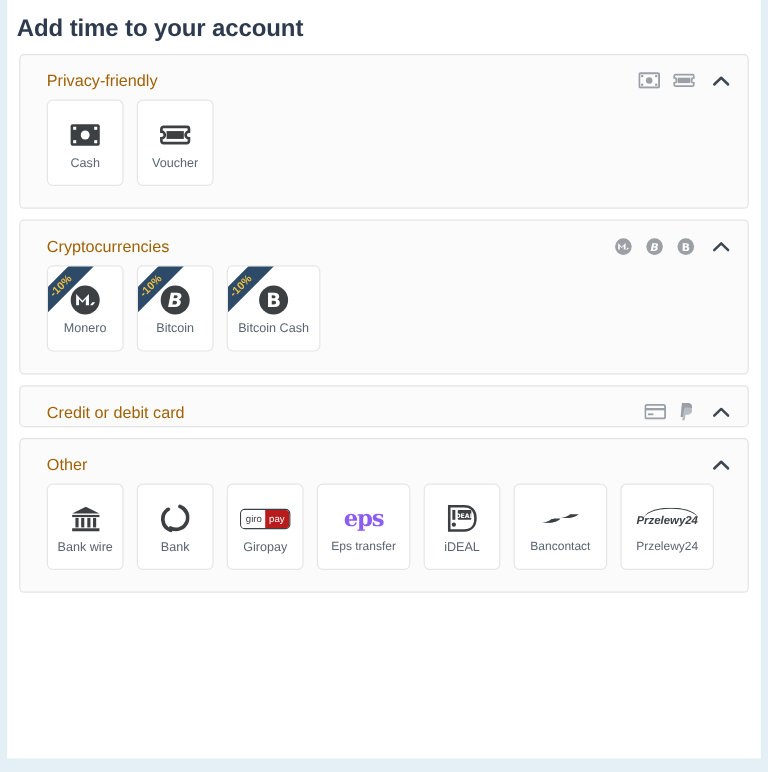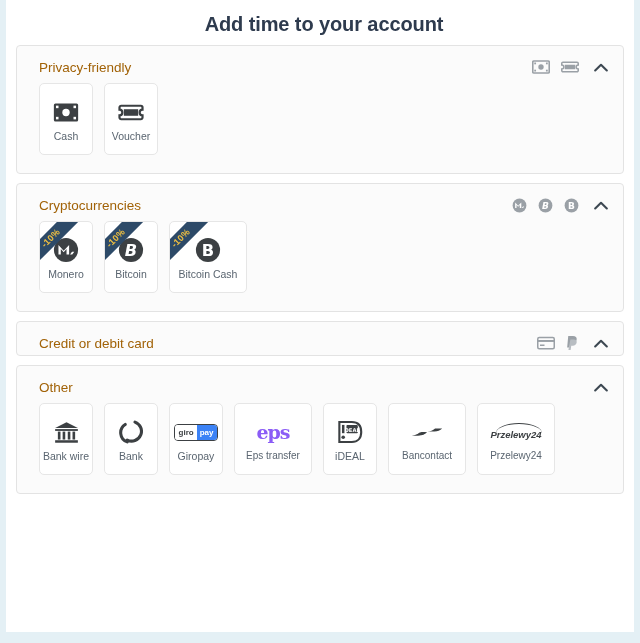--- a/index.html
+++ b/index.html
@@ -23,21 +23,20 @@
     box-sizing: border-box;
     overflow: hidden;
   }
   .page-title {
     font-size: 20px;
     font-weight: bold;
     color: #2e3b4e;
     padding: 12px 0 0 8px;
     letter-spacing: -0.1px;
     line-height: 24px;
-    text-align: center;
   }
 
   .sections {
     padding: 9px 10px 0 10px;
   }
 
   .section {
     background: #fbfbfb;
     border: 1px solid #e3e3e3;
     border-radius: 4px;
@@ -80,21 +79,21 @@
   }
 
   .tiles {
     display: flex;
     flex-wrap: wrap;
     padding: 4px 14px 18px 22px;
     gap: 11px;
   }
 
   .tile {
-    width: 54px;
+    width: 64px;
     height: 72px;
     background: #ffffff;
     border: 1px solid #e6e6e6;
     border-radius: 5px;
     display: flex;
     flex-direction: column;
     align-items: center;
     justify-content: center;
     position: relative;
     overflow: hidden;
@@ -159,33 +158,33 @@
   }
 
   
   .giro-logo {
     display: inline-flex;
     align-items: stretch;
     border: 1.5px solid #3c4043;
     border-radius: 4px;
     overflow: hidden;
     font-size: 8px;
-    font-weight: bold;
+    font-weight: normal;
     height: 15px;
     line-height: 12px;
   }
   .giro-logo .giro {
     background: #ffffff;
     color: #3c4043;
     padding: 1px 3px 0 4px;
     display: flex;
     align-items: center;
   }
   .giro-logo .pay {
-    background: #3b82f6;
+    background: #b91c1c;
     color: #ffffff;
     padding: 1px 4px 0 3px;
     display: flex;
     align-items: center;
   }
 
   .eps-logo {
     font-size: 19px;
     font-weight: bold;
     color: #8b5cf6;

